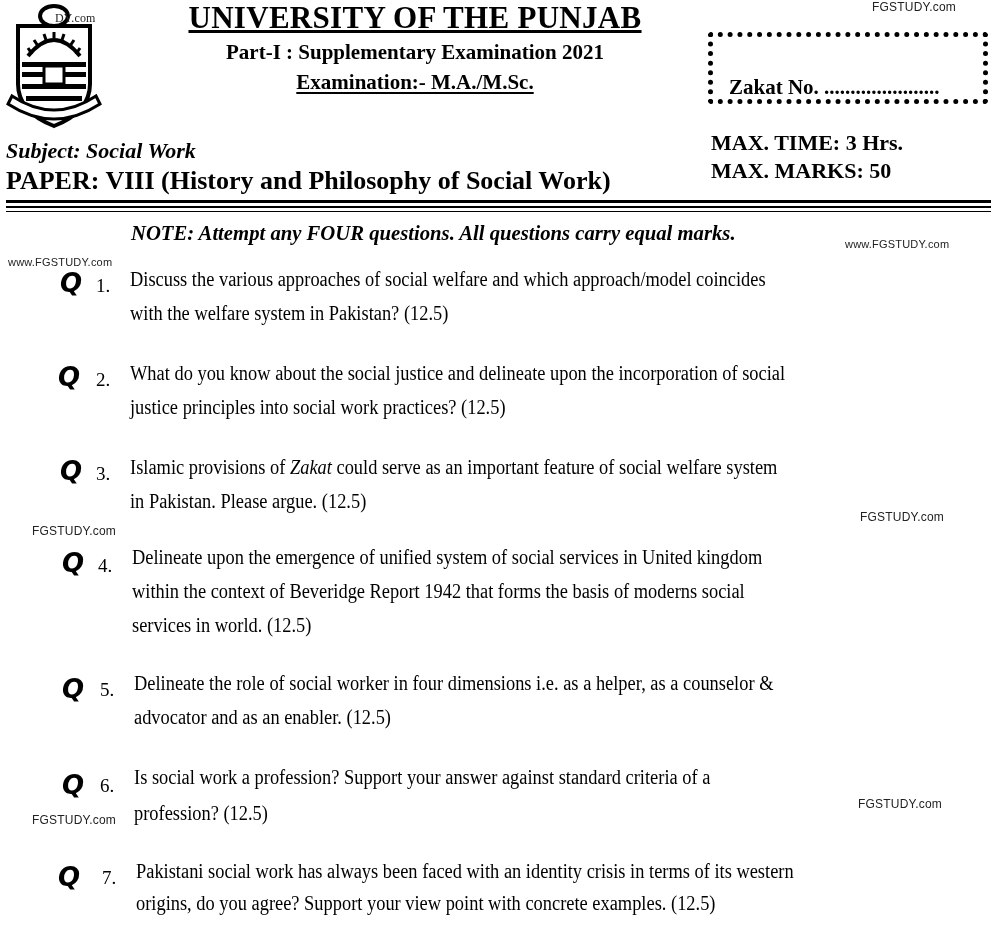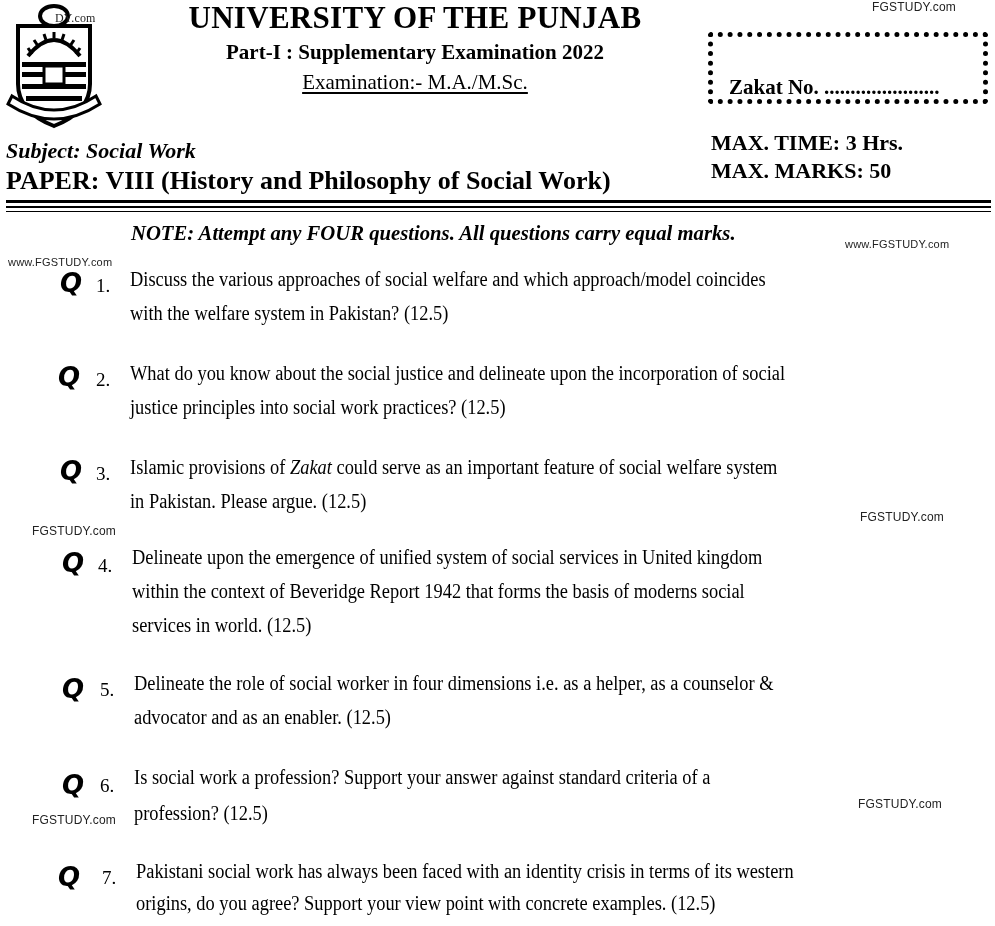--- a/index.html
+++ b/index.html
@@ -1,22 +1,22 @@
 <!DOCTYPE html>
 <html><head>
 <meta charset="utf-8">
 <style>
   html, body { margin: 0; padding: 0; background: #ffffff; }
   body { width: 995px; height: 926px; position: relative; overflow: hidden; color: #000; font-family: "Liberation Serif", serif; }
   .abs { position: absolute; }
   .wm { position: absolute; font-family: "Liberation Sans", sans-serif; font-size: 12px; color: #222; letter-spacing: 0.2px; }
   .logo { left: 6px; top: 4px; width: 96px; height: 130px; }
-  .t1 { position: absolute; left: 155px; top: 0; width: 520px; text-align: center; font-weight: bold; font-size: 31px; letter-spacing: 0.3px; }
+  .t1 { position: absolute; left: 155px; top: 0; width: 520px; text-align: center; font-weight: bold; font-size: 31px; letter-spacing: 0.3px; text-decoration: underline; }
   .t2 { position: absolute; left: 155px; top: 40px; width: 520px; text-align: center; font-weight: bold; font-size: 21px; }
-  .t3 { position: absolute; left: 155px; top: 70px; width: 520px; text-align: center; font-weight: normal; font-size: 21px; }
+  .t3 { position: absolute; left: 155px; top: 70px; width: 520px; text-align: center; font-weight: bold; font-size: 21px; }
   .t3 span { text-decoration: underline; text-underline-offset: 3px; }
   .roll { position: absolute; left: 708px; top: 32px; width: 280px; height: 72px; border: 5px dotted #000; box-sizing: border-box; border-radius: 4px; }
   .roll-label { position: absolute; left: 16px; top: 38px; font-weight: bold; font-size: 21px; white-space: nowrap; }
   .subj { position: absolute; left: 6px; top: 138px; font-weight: bold; font-size: 22px; font-style: italic; }
   .paper { position: absolute; left: 6px; top: 166px; font-weight: bold; font-size: 26px; }
   .maxt { position: absolute; left: 711px; top: 130px; font-weight: bold; font-size: 22px; }
   .maxm { position: absolute; left: 711px; top: 158px; font-weight: bold; font-size: 22px; }
   .rule1 { position: absolute; left: 6px; top: 200px; width: 985px; height: 3px; background: #000; }
   .rule2 { position: absolute; left: 6px; top: 206px; width: 985px; height: 2px; background: #000; }
   .rule3 { position: absolute; left: 6px; top: 211px; width: 985px; height: 1px; background: #000; }
@@ -41,21 +41,21 @@
     <rect x="16" y="80" width="64" height="5" fill="#000"></rect>
     <rect x="20" y="92" width="56" height="5" fill="#000"></rect>
     <path d="M2 100 Q48 130 94 100 L90 92 Q48 120 6 92 Z" fill="#fff" stroke="#000" stroke-width="3"></path>
   </svg>
 </div>
 
 <div class="wm" style="left:55px;top:11px;font-family:Liberation Serif, serif;">DY.com</div>
 <div class="wm" style="left:872px;top:0px;">FGSTUDY.com</div>
 
 <div class="t1">UNIVERSITY OF THE PUNJAB</div>
-<div class="t2">Part-I : Supplementary Examination 2022</div>
+<div class="t2">Part-I : Supplementary Examination 2021</div>
 <div class="t3"><span>Examination:- M.A./M.Sc.</span></div>
 
 <div class="roll">
   <div class="roll-label">Zakat No. ......................</div>
 </div>
 
 <div class="subj">Subject: Social Work</div>
 <div class="paper">PAPER: VIII (History and Philosophy of Social Work)</div>
 <div class="maxt">MAX. TIME: 3 Hrs.</div>
 <div class="maxm">MAX. MARKS: 50</div>

